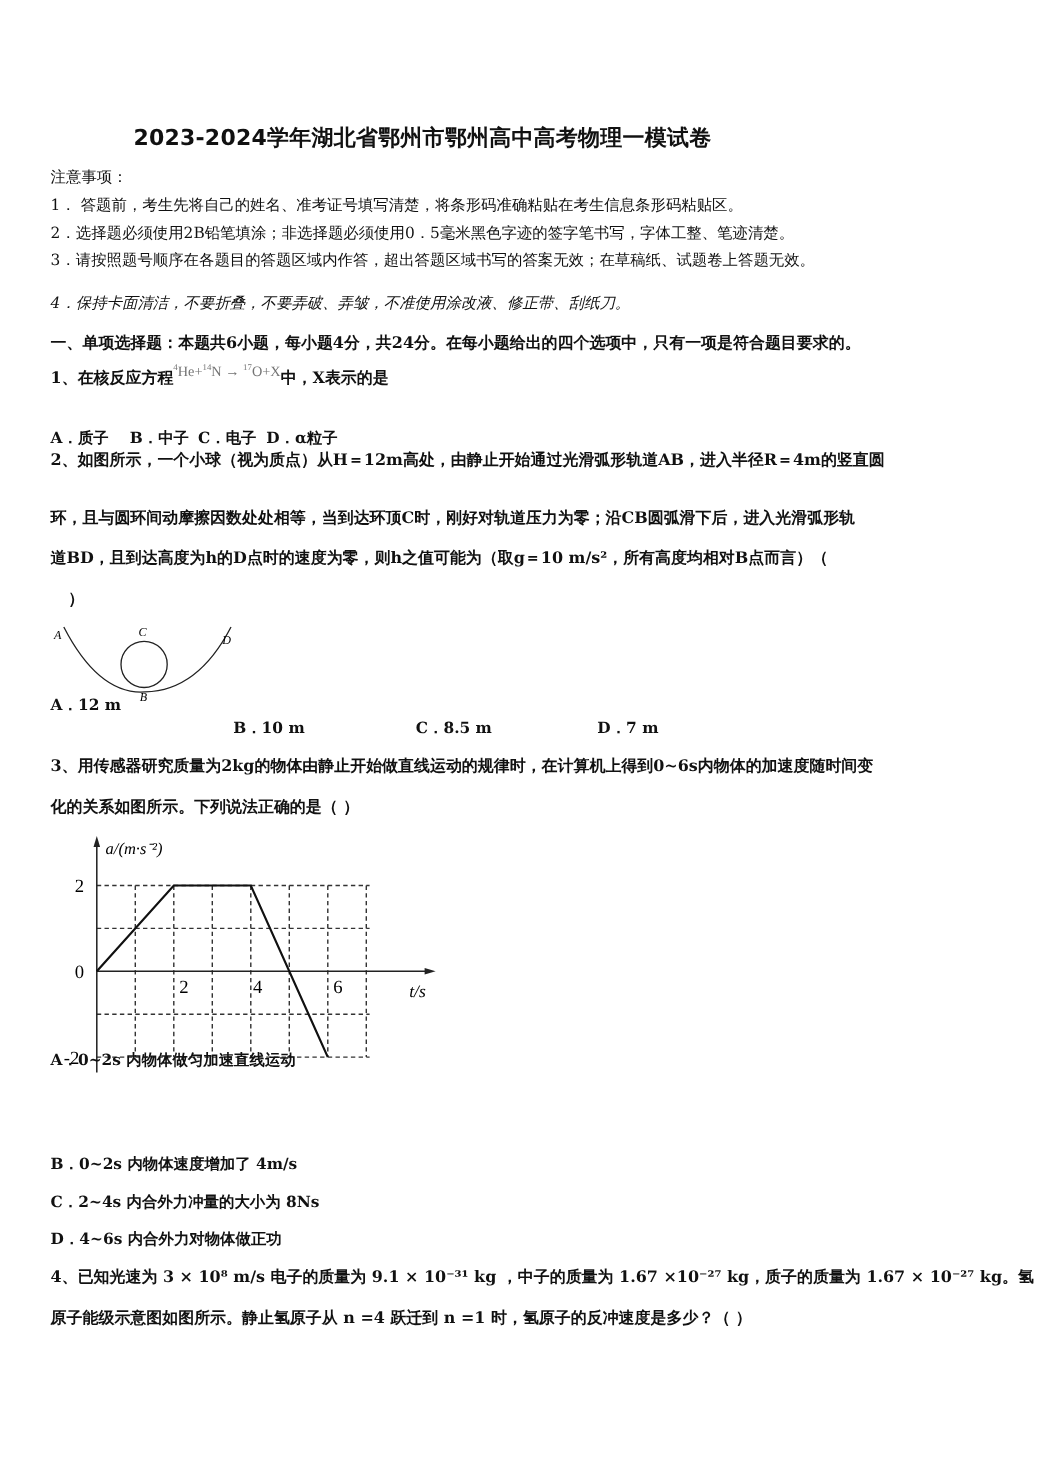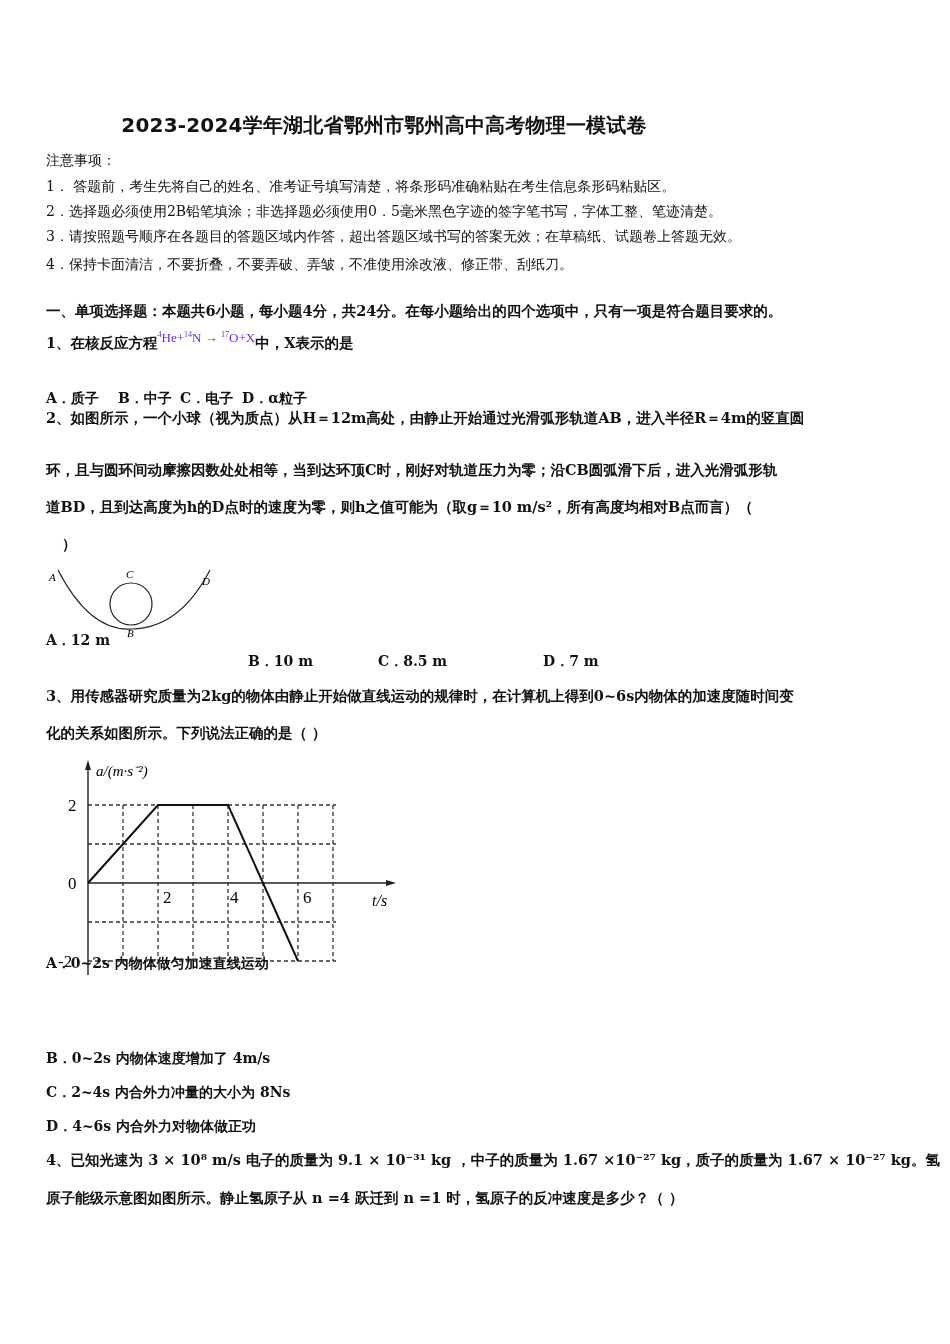--- a/index.html
+++ b/index.html
@@ -10,34 +10,34 @@
   }
   .abs { position: absolute; white-space: nowrap; }
   .title {
     left: 0; width: 768px; top: 112px; text-align: center;
     font-family: "DejaVu Sans", "Liberation Sans", sans-serif;
     font-weight: bold; font-size: 20px; letter-spacing: 0.2px;
   }
   .note-line { left: 46px; font-size: 14px; }
   .q-line { left: 46px; font-size: 14.5px; font-weight: bold; }
   .opt { font-size: 14px; font-weight: bold; }
-  .eq { font-family: "Liberation Serif", serif; font-size: 13px; font-weight: normal; color: #6d28d9; }
+  .eq { font-family: "Liberation Serif", serif; font-size: 13px; font-weight: normal; color: #737373; }
   .eq sup, .eq sub { font-size: 8px; }
   svg text { font-family: "Liberation Serif", serif; }
 </style>
 </head>
 <body>
 
 <div class="abs title">2023-2024学年湖北省鄂州市鄂州高中高考物理一模试卷</div>
 
 <div class="abs note-line" style="top:152px;">注意事项：</div>
 <div class="abs note-line" style="top:178px;">1．  答题前，考生先将自己的姓名、准考证号填写清楚，将条形码准确粘贴在考生信息条形码粘贴区。</div>
 <div class="abs note-line" style="top:203px;">2．选择题必须使用2B铅笔填涂；非选择题必须使用0．5毫米黑色字迹的签字笔书写，字体工整、笔迹清楚。</div>
 <div class="abs note-line" style="top:228px;">3．请按照题号顺序在各题目的答题区域内作答，超出答题区域书写的答案无效；在草稿纸、试题卷上答题无效。</div>
-<div class="abs note-line" style="top:256px;">4．保持卡面清洁，不要折叠，不要弄破、弄皱，不准使用涂改液、修正带、刮纸刀。</div>
+<div class="abs note-line" style="top:267px;font-style:italic;">4．保持卡面清洁，不要折叠，不要弄破、弄皱，不准使用涂改液、修正带、刮纸刀。</div>
 
 <div class="abs q-line" style="top:302px; font-size:14.5px;">一、单项选择题：本题共6小题，每小题4分，共24分。在每小题给出的四个选项中，只有一项是符合题目要求的。</div>
 
 <div class="abs q-line" style="top:334px;">
   <span>1、</span><span>在核反应方程</span><span class="eq" style="position:relative; top:-6px;"><sup>4</sup><span>He</span><span>+</span><sup>14</sup><span>N</span> <span>→</span> <sup>17</sup><span>O</span><span>+</span><span>X</span></span><span>中，X表示的是</span>
 </div>
 <div class="abs opt" style="top:390px; left:46px;">A．质子</div>
 <div class="abs opt" style="top:390px; left:118px;">B．中子</div>
 <div class="abs opt" style="top:390px; left:180px;">C．电子</div>
 <div class="abs opt" style="top:390px; left:242px;">D．α粒子</div>
@@ -50,21 +50,21 @@
 <svg class="abs" style="left:40px; top:562px;" width="190" height="78" viewBox="0 0 190 78">
   <path d="M18 8 Q 50 70 92 67 Q 140 66 170 8" fill="none" stroke="#222" stroke-width="1.2"></path>
   <circle cx="91" cy="42" r="21" fill="none" stroke="#222" stroke-width="1.2"></circle>
   <text x="9" y="19" font-size="11" font-style="italic">A</text>
   <text x="86" y="16" font-size="11" font-style="italic">C</text>
   <text x="162" y="23" font-size="11" font-style="italic">D</text>
   <text x="87" y="75" font-size="11" font-style="italic">B</text>
 </svg>
 
 <div class="abs opt" style="top:632px; left:46px;">A．12 m</div>
-<div class="abs opt" style="top:653px; left:212px;margin-left:36px;">B．10 m</div>
+<div class="abs opt" style="top:653px; left:212px;">B．10 m</div>
 <div class="abs opt" style="top:653px; left:378px;">C．8.5 m</div>
 <div class="abs opt" style="top:653px; left:543px;">D．7 m</div>
 
 <div class="abs q-line" style="top:687px;"><span>3、</span><span>用传感器研究质量为2kg的物体由静止开始做直线运动的规律时，在计算机上得到0~6s内物体的加速度随时间变</span></div>
 <div class="abs q-line" style="top:724px;">化的关系如图所示。下列说法正确的是（      ）</div>
 
 <svg class="abs" style="left:40px; top:755px;" width="370" height="230" viewBox="40 755 370 230">
   <g stroke="#333" stroke-width="1.3" stroke-dasharray="4,3" fill="none">
     <line x1="88" y1="805" x2="336" y2="805"></line>
     <line x1="88" y1="844" x2="336" y2="844"></line>

